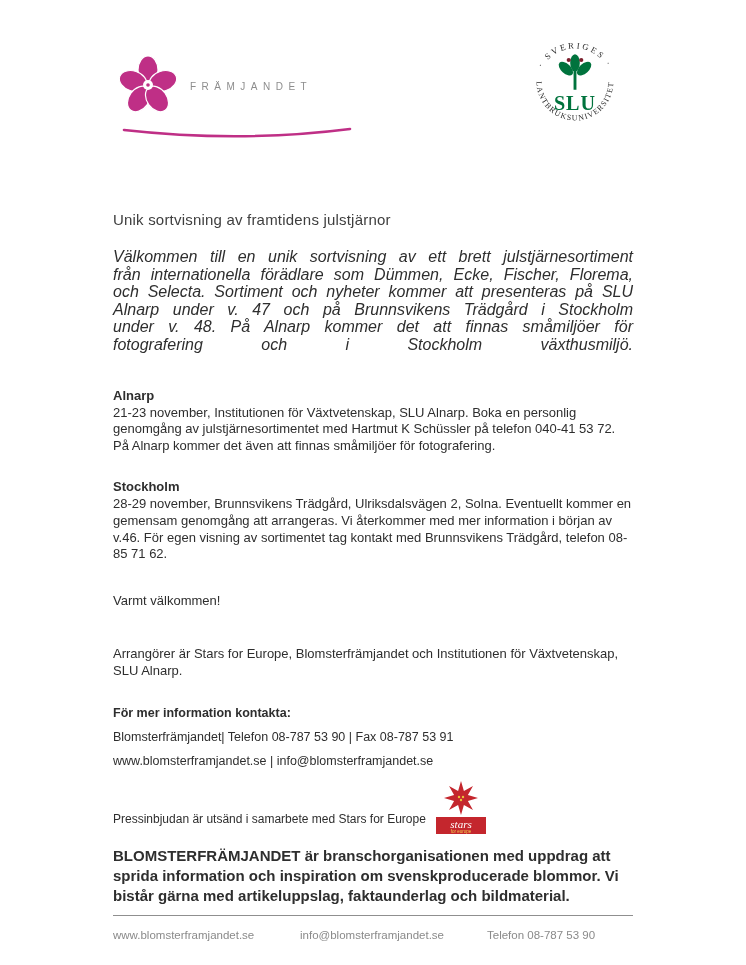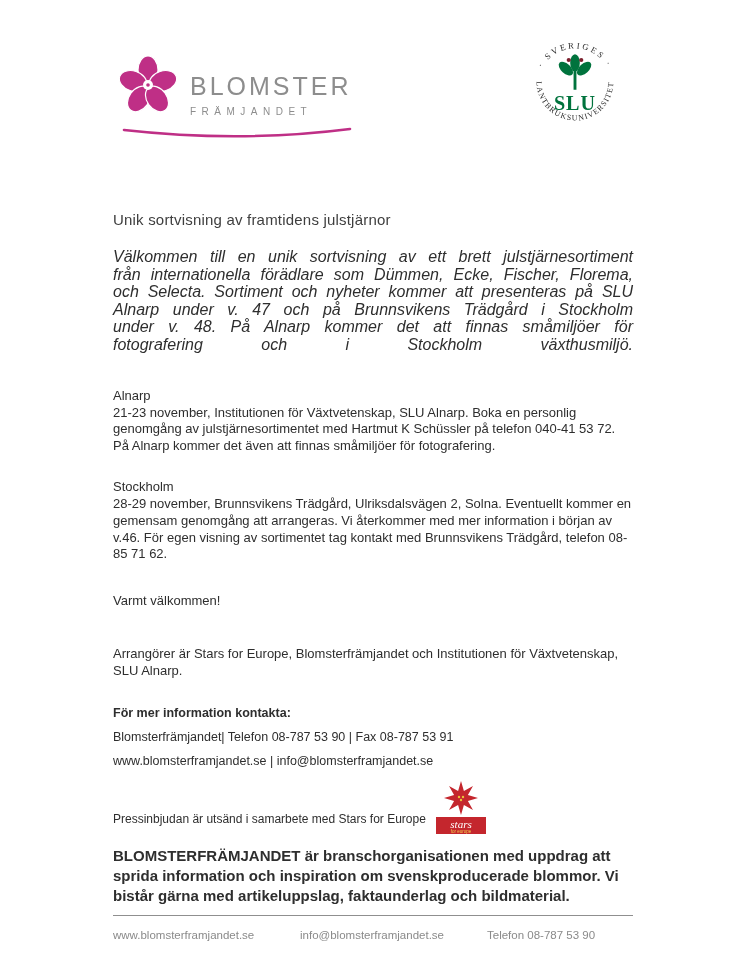--- a/index.html
+++ b/index.html
@@ -12,21 +12,21 @@
   .blomster-name{font-size:25px;letter-spacing:3px;color:#8d8d8d;font-weight:400;line-height:1;}
   .blomster-sub{font-size:10px;letter-spacing:5.5px;color:#8d8d8d;margin-top:7px;}
   .blomster-swoosh{position:absolute;left:6px;top:74px;display:block;}
   .slu-logo{position:absolute;left:527px;top:36px;}
   .content{padding:0 113px;}
   p{margin:0;}
   .dateline{font-size:12.5px;padding-top:4px;}
   .title{font-size:15px;font-weight:400;color:#3e3e3e;margin-top:43px;letter-spacing:0.2px;}
   .intro{font-style:italic;font-size:16px;line-height:17.6px;text-align:justify;text-align-last:justify;
          word-spacing:4px;margin-top:20px;}
-  .sec-heading{font-size:13px;font-weight:400;margin-top:34px;}
+  .sec-heading{font-size:13px;font-weight:700;margin-top:34px;}
   .sec-heading.stockholm{margin-top:24px;}
   .body-text{font-size:13px;line-height:16.8px;margin-top:2px;}
   .organizers{margin-top:36px;}
   .closing{margin-top:30px;}
   .contact-heading{font-size:12.5px;font-weight:700;margin-top:26px;}
   .contact-line{font-size:12.5px;margin-top:10px;}
   .coop-row{display:flex;align-items:flex-end;margin-top:16px;height:58px;}
   .coop-text{font-size:12px;padding-bottom:16px;}
   .stars-logo{margin-left:8px;display:block;}
   .about{font-size:15px;font-weight:700;line-height:1.35;margin-top:4px;padding-bottom:9px;
@@ -52,21 +52,20 @@
               <ellipse cx="17" cy="29" rx="10" ry="14" transform="rotate(-72 17 29)"></ellipse>
               <ellipse cx="47" cy="29" rx="10" ry="14" transform="rotate(72 47 29)"></ellipse>
               <ellipse cx="23" cy="47" rx="10" ry="14" transform="rotate(-144 23 47)"></ellipse>
               <ellipse cx="41" cy="47" rx="10" ry="14" transform="rotate(144 41 47)"></ellipse>
             </g>
             <circle cx="32" cy="33" r="5" fill="#ffffff"></circle>
             <circle cx="32" cy="33" r="1.8" fill="#bf2f86"></circle>
           </svg>
         </span>
         <div class="blomster-text">
-          <div class="blomster-name">BLOMSTER</div>
           <div class="blomster-sub">FRÄMJANDET</div>
         </div>
       </div>
       <span class="blomster-swoosh">
         <svg width="230" height="16" viewBox="0 0 230 16">
           <path d="M2,4 Q 118,17 228,3" fill="none" stroke="#bf2f86" stroke-width="2.6" stroke-linecap="round"></path>
         </svg>
       </span>
     </div>
 

